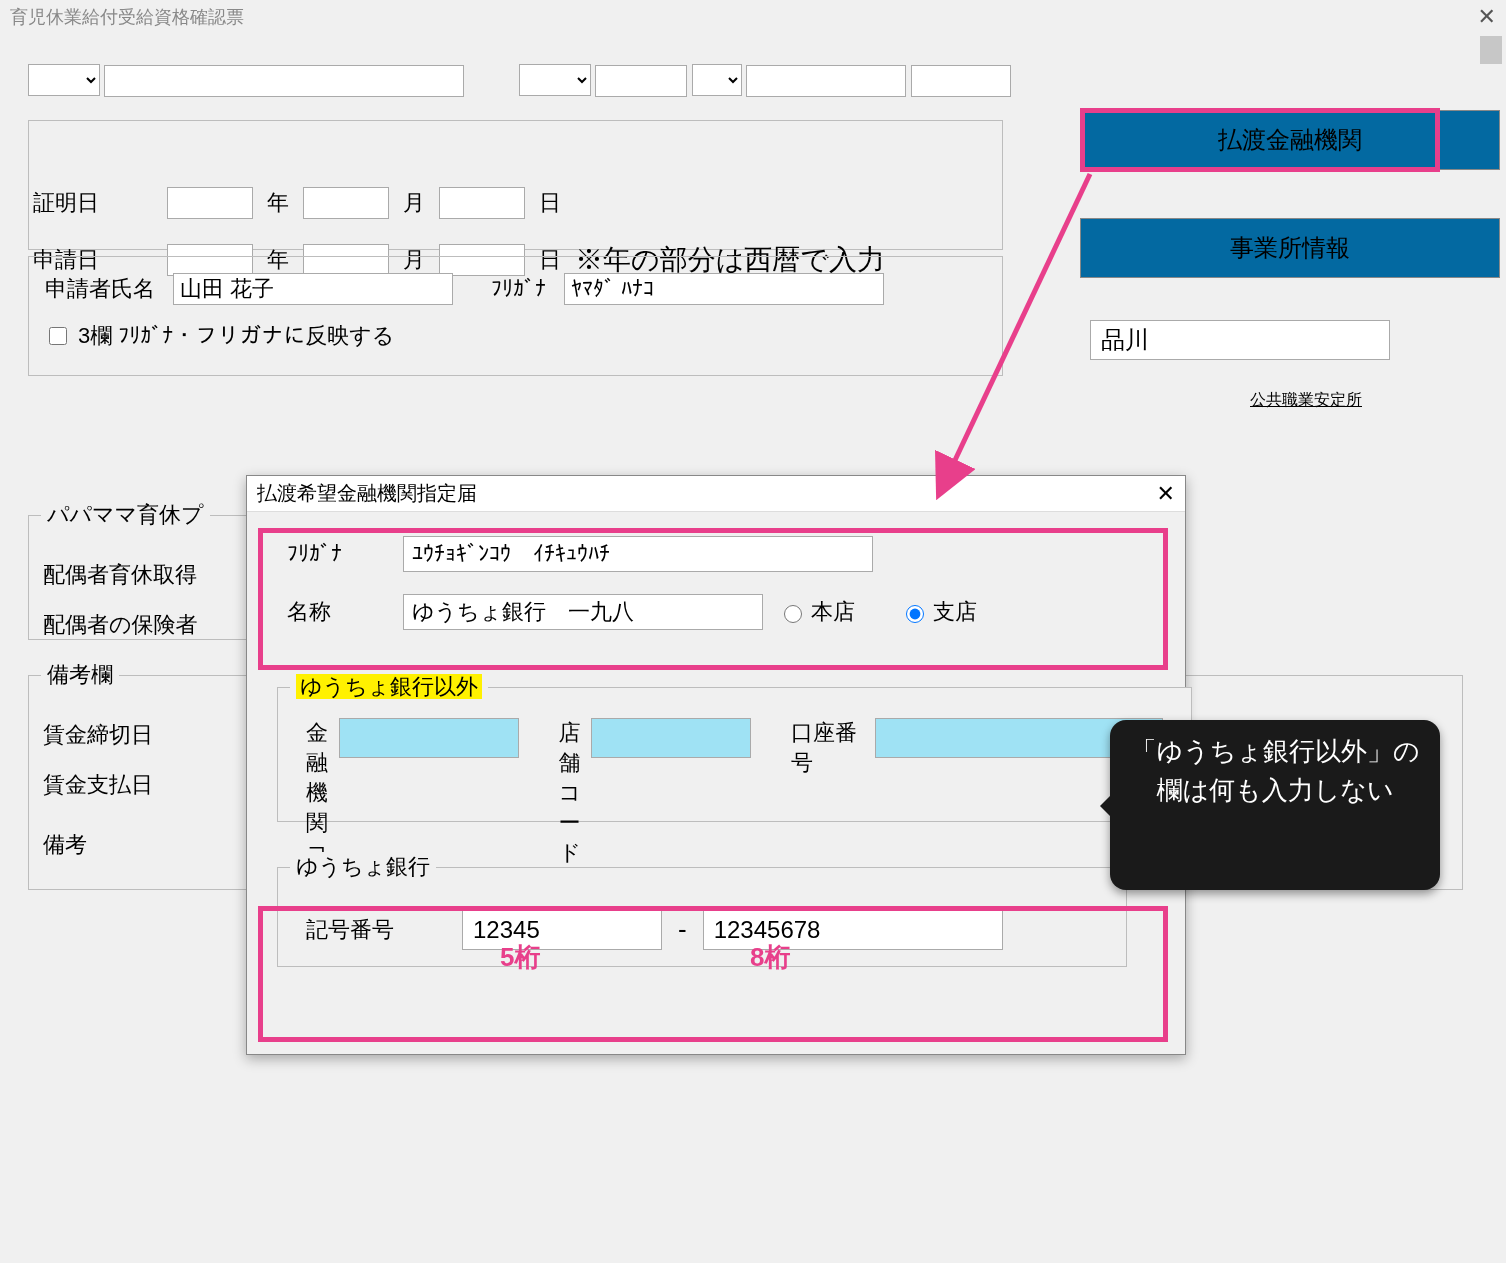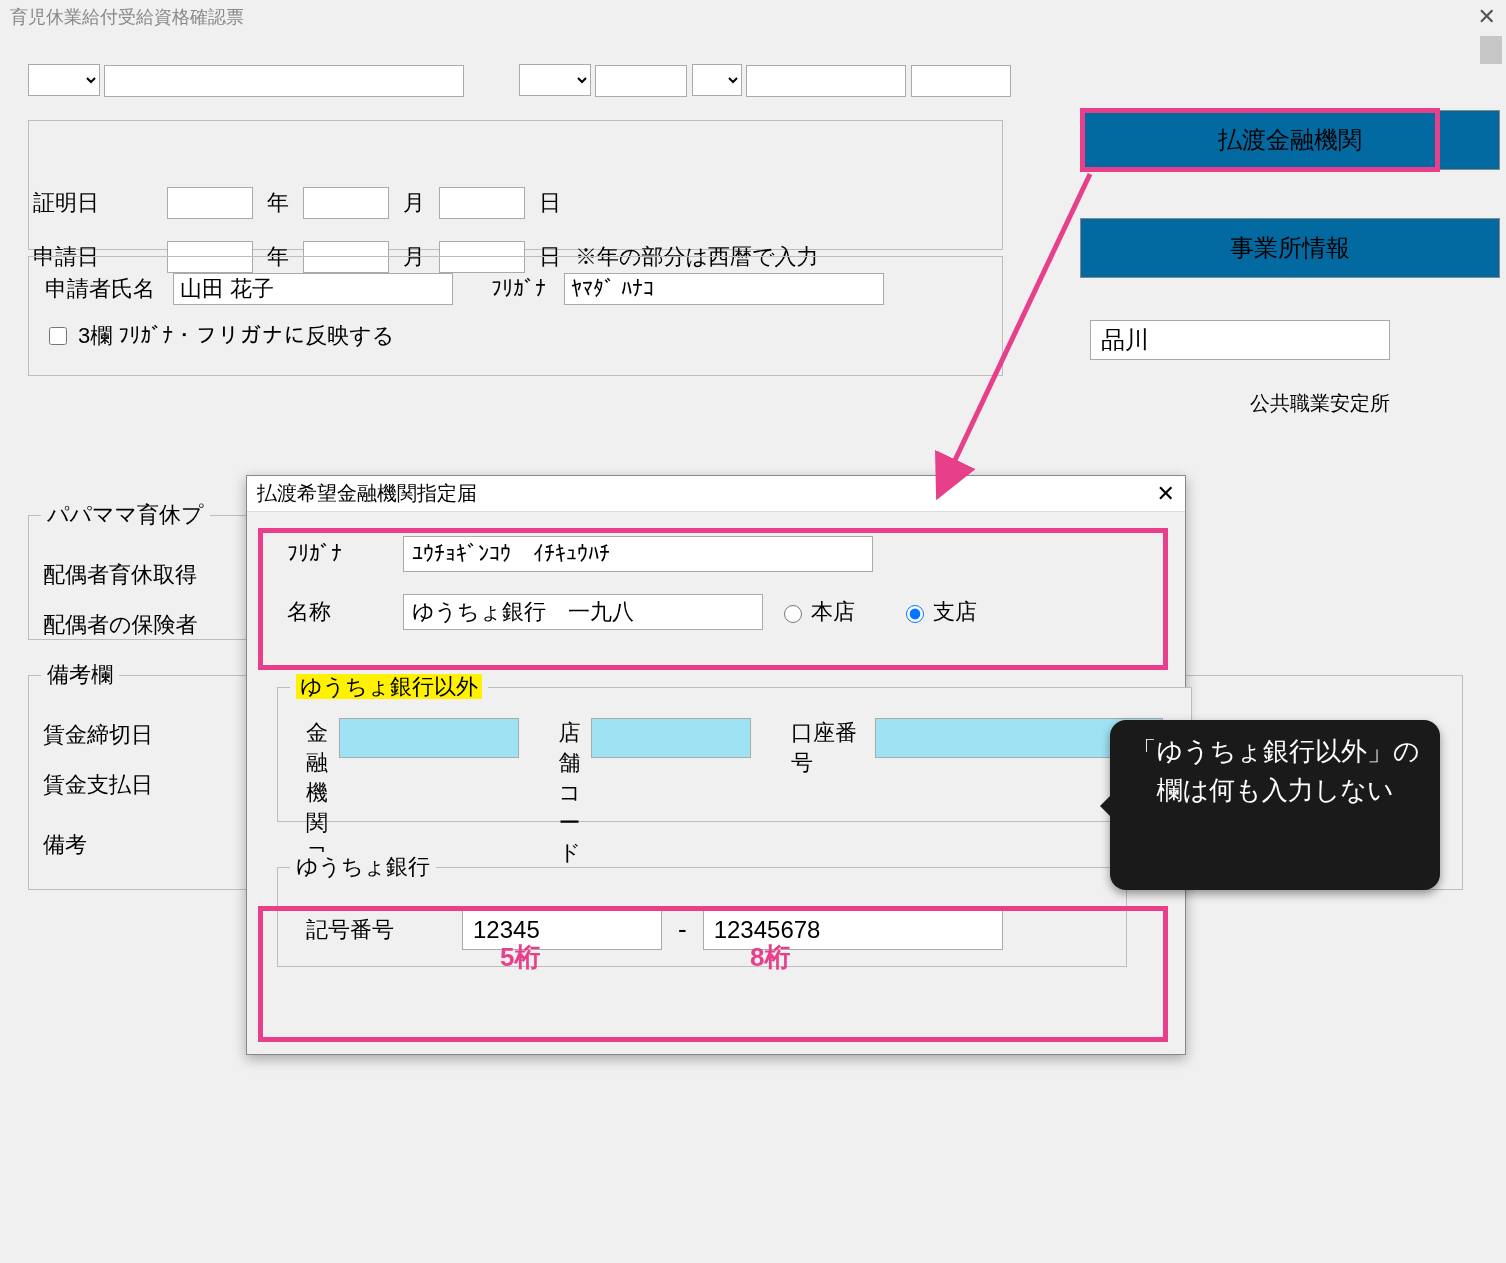--- a/index.html
+++ b/index.html
@@ -31,21 +31,21 @@
     .row-selects input { width:230px; }
 
     
     .date-grp {
       position:absolute; left:28px; top:120px; width:975px; height:130px;
       border:1px solid #bdbdbd; background:#f0f0f0;
     }
     .date-row { position:absolute; left:4px; display:flex; align-items:center; gap:14px;margin-top:48px; }
     .date-row .dl { width:120px; }
     .date-row input { width:86px; text-align:center; }
-    .note { font-size:22px;font-family:Liberation Mono, monospace; }
+    .note { font-size:28px;font-family:Liberation Mono, monospace; }
 
     
     .applicant {
       position:absolute; left:28px; top:256px; width:975px; height:120px;
       border:1px solid #bdbdbd;
     }
     .applicant .toprow { position:absolute; left:16px; top:16px; display:flex; align-items:center; gap:18px; }
     .applicant input.name { width:280px; }
     .applicant input.kana { width:320px; }
     .applicant .chk-row { position:absolute; left:16px; top:64px; display:flex; align-items:center; gap:8px; font-size:22px; }
@@ -56,21 +56,21 @@
       position:absolute; width:420px; height:60px;
       border:1px solid #888; background:#0369a1; font-size:24px;
       display:flex; align-items:center; justify-content:center;
     }
     .btn-bank { left:1080px; top:110px; }
     .btn-office { left:1080px; top:218px; }
     .loc-input {
       position:absolute; left:1090px; top:320px; width:300px; height:40px;
       border:1px solid #aaa; background:#fff; font-size:24px; padding:4px 10px;
     }
-    .loc-label { position:absolute; left:1250px; top:390px; font-size:20px; }
+    .loc-label { position:absolute; left:1250px; top:390px; font-size:16px;text-decoration:underline; }
 
     
     .hl-btn {
       position:absolute; left:1080px; top:108px; width:360px; height:64px;
       border:5px solid #e83f8b; pointer-events:none;
     }
 
     
     .papa {
       position:absolute; left:28px; top:500px; width:975px; height:140px;

